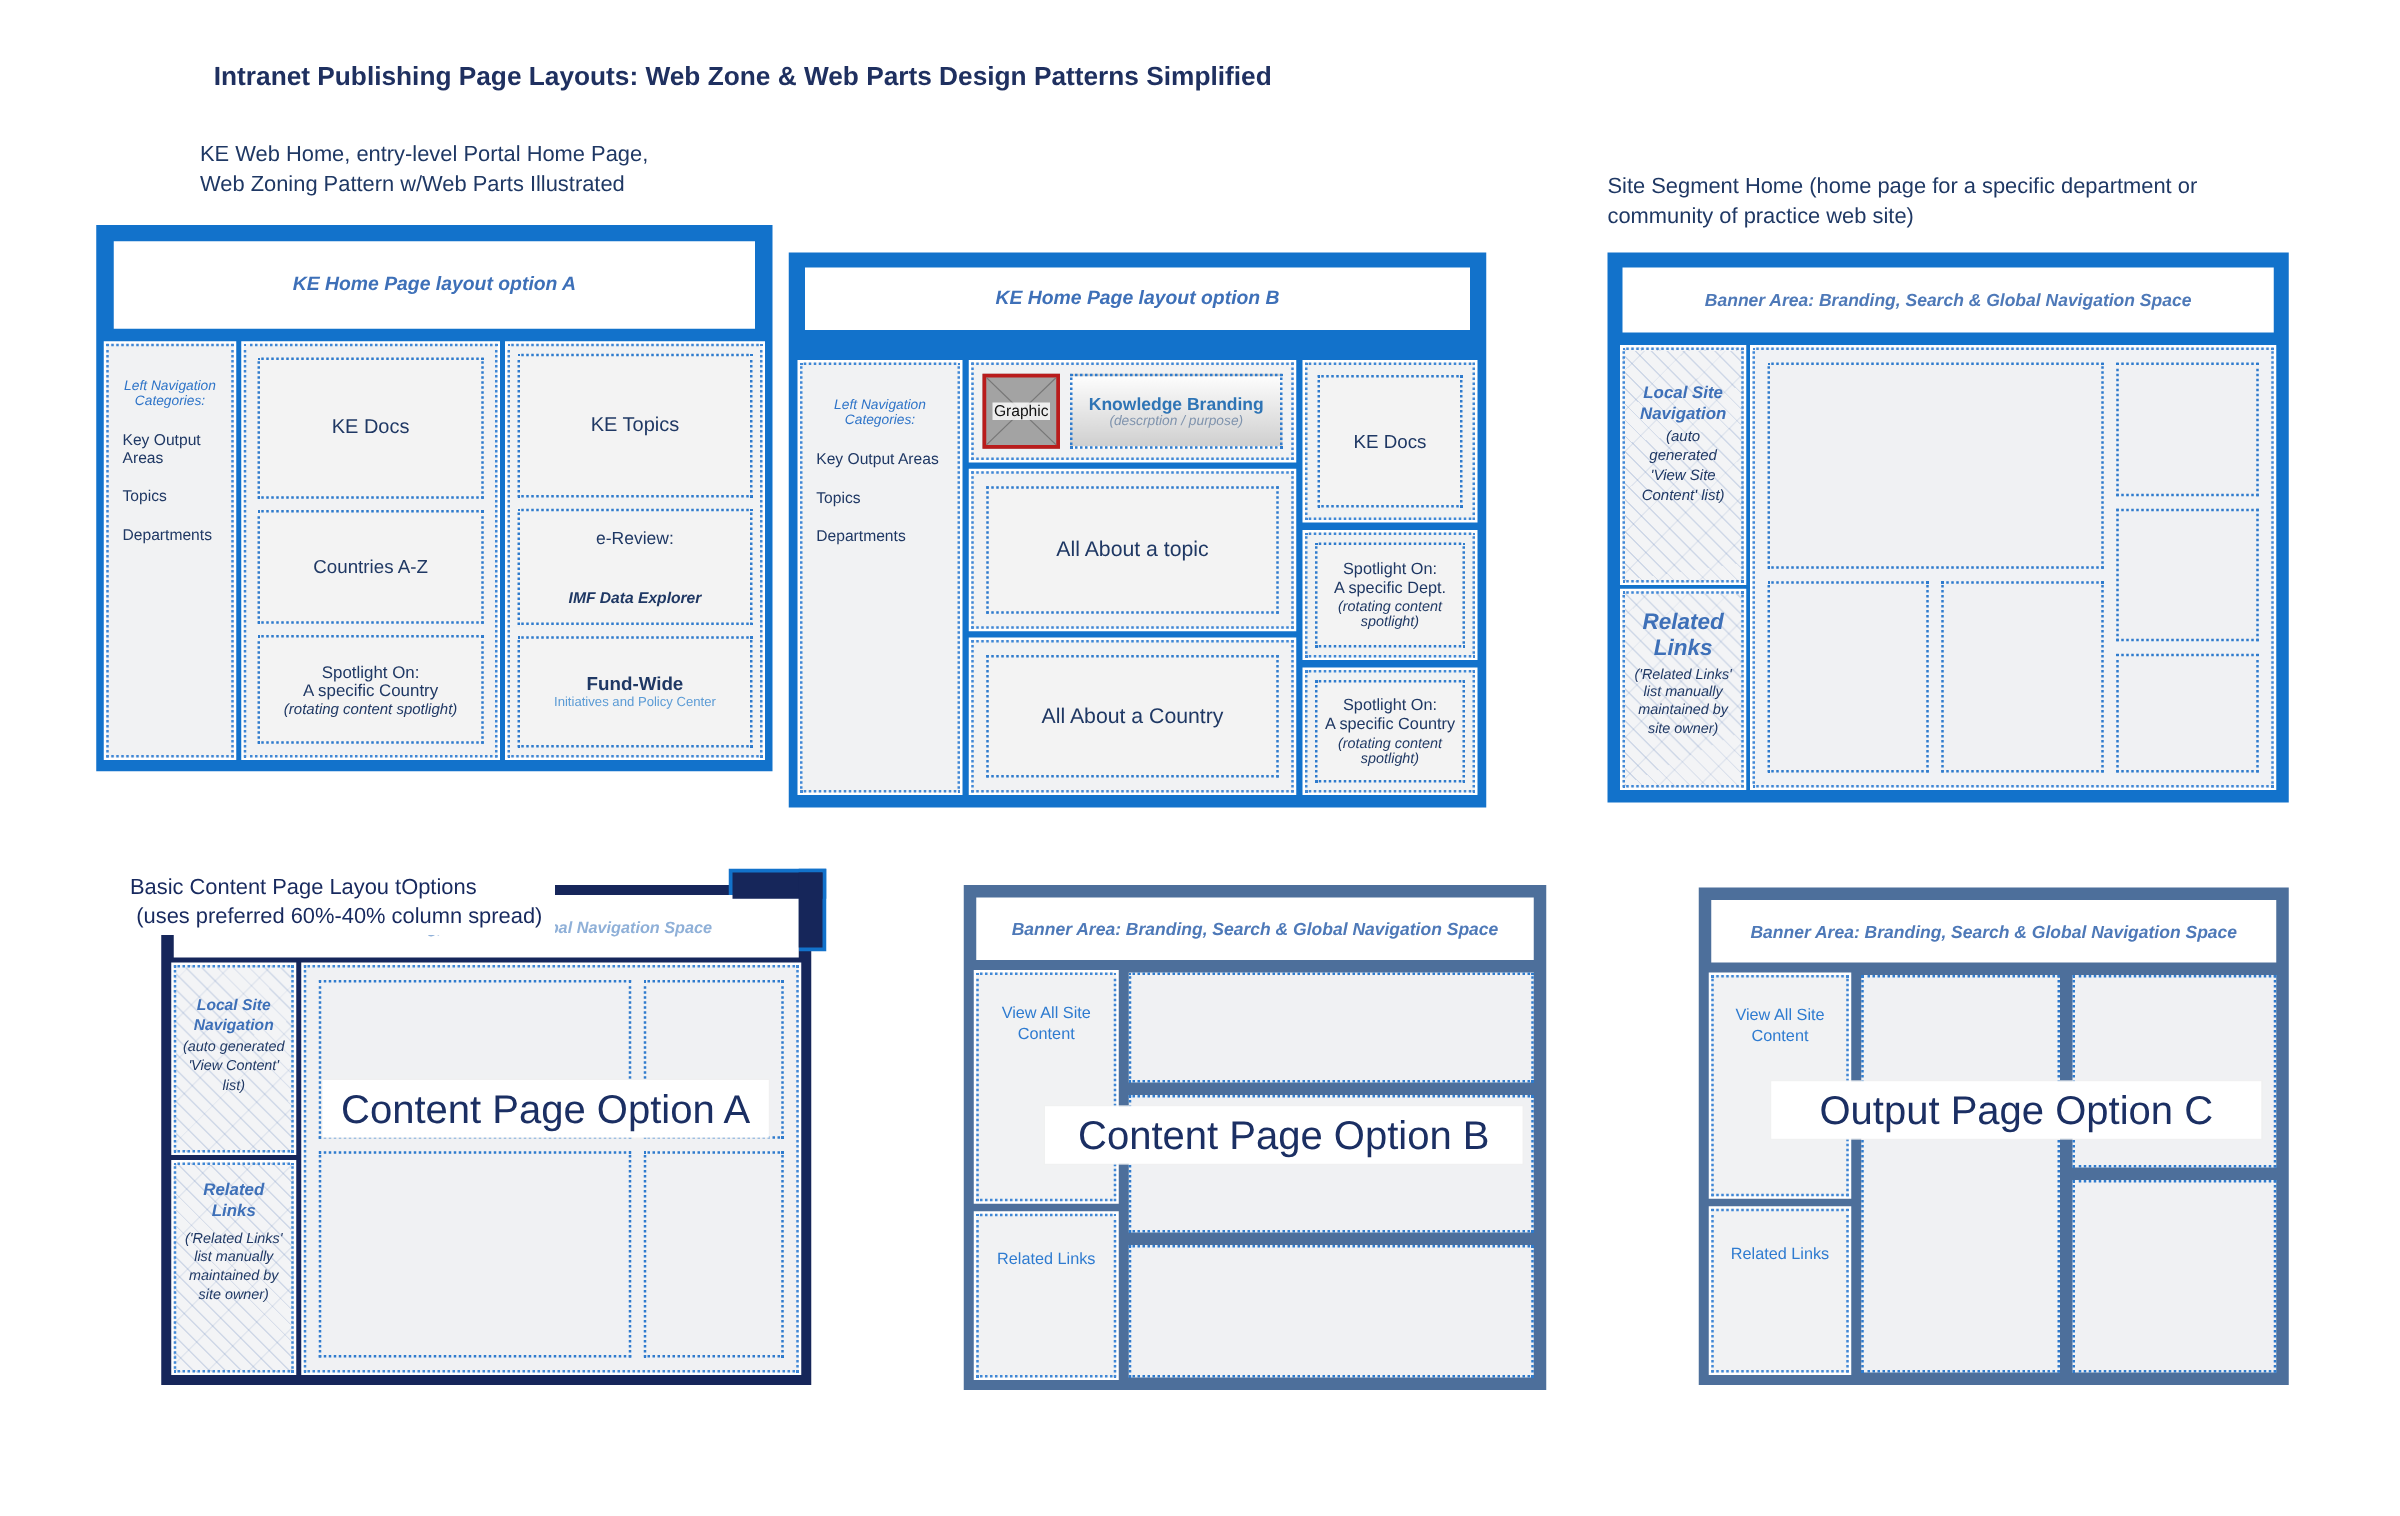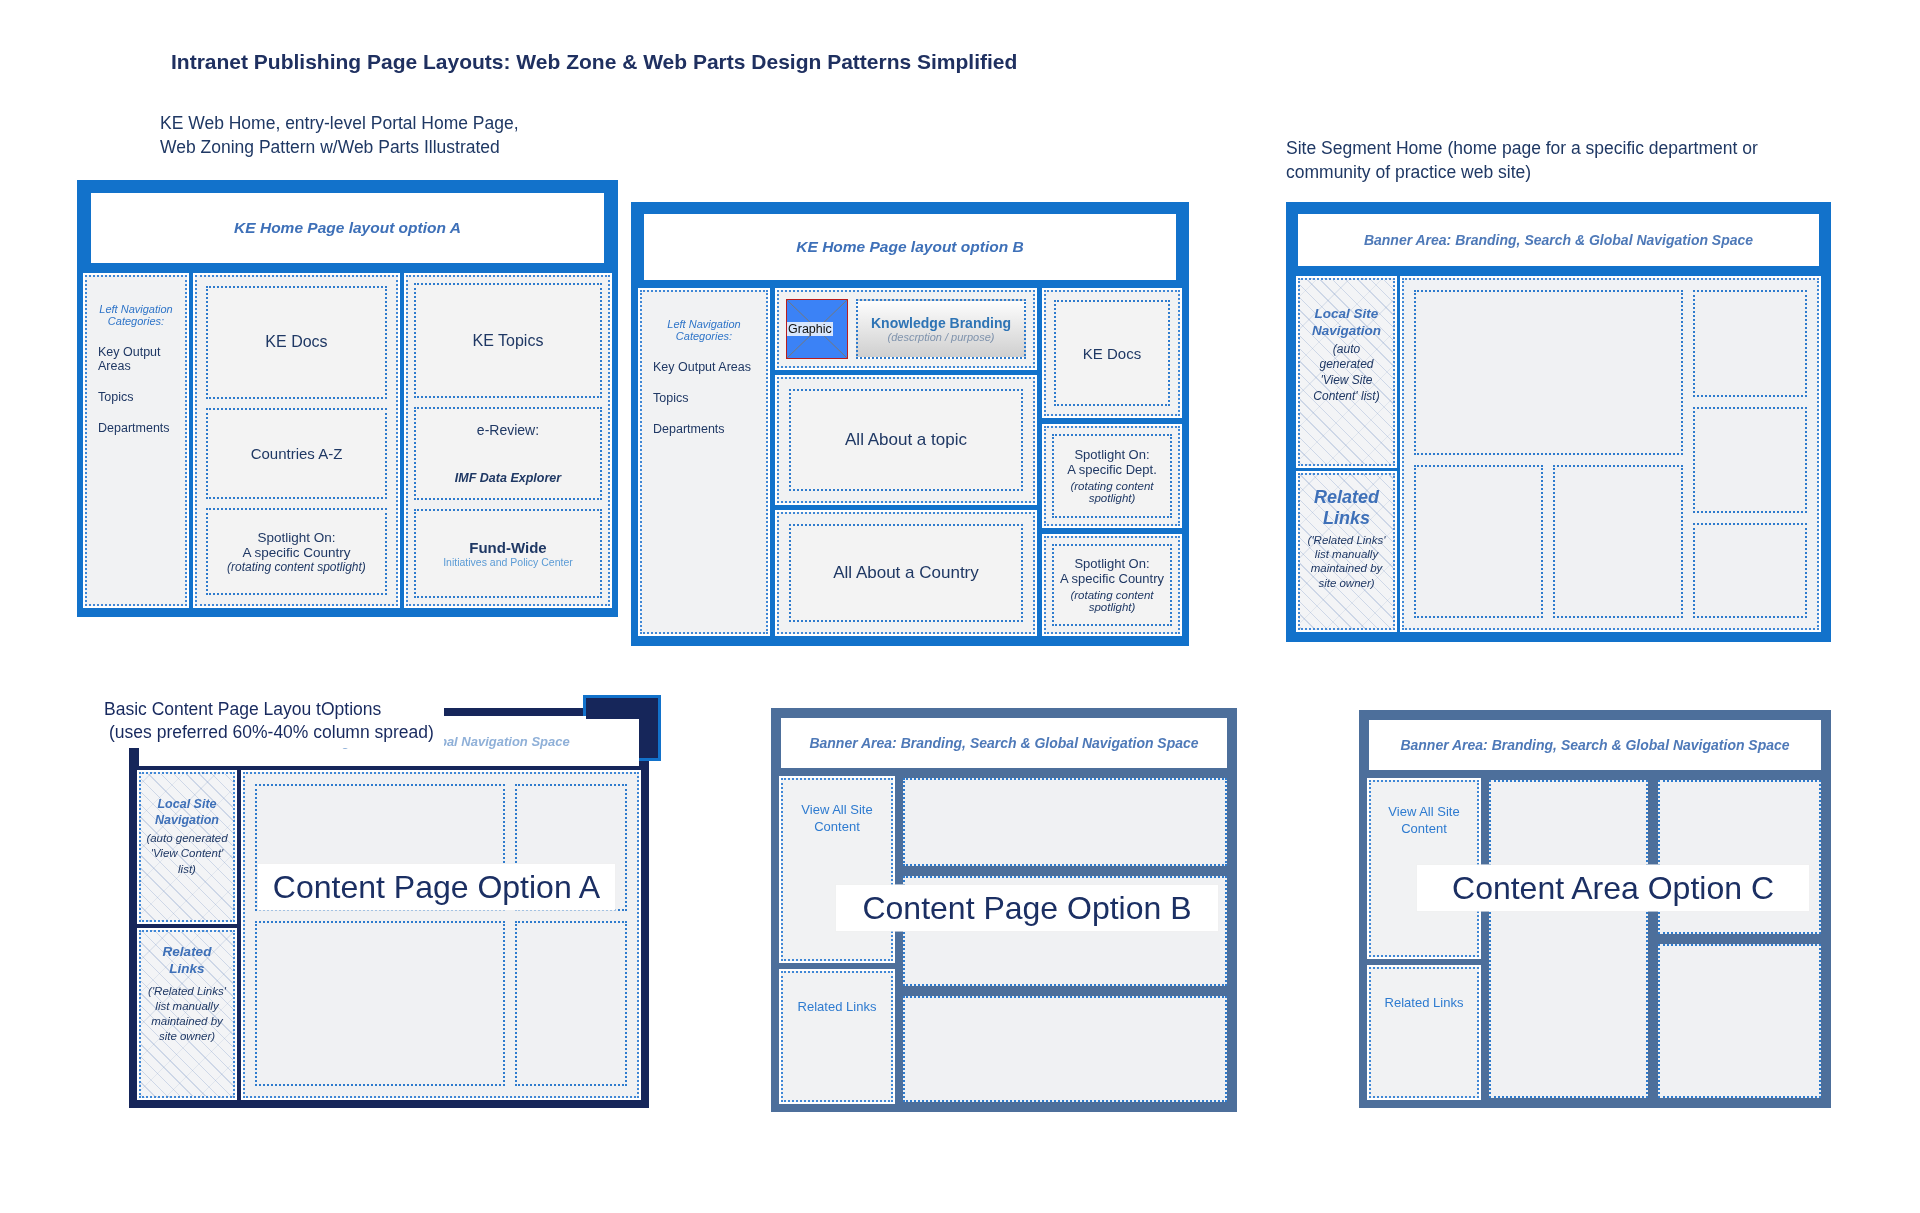--- a/index.html
+++ b/index.html
@@ -43,22 +43,22 @@
                    color:#1b2f63; font-size:32px; z-index:5; box-shadow:0 0 0 1px rgba(240,240,240,0.6); }
 
   
   .leftnav { padding:10px 6px; text-align:center; }
   .leftnav .ln-title { font-size:11px; margin:16px 4px 18px 4px; color:#2e74c8; font-style:italic; }
   .leftnav .ln-item  { font-size:12.5px; color:#1f3864; text-align:left; padding-left:5px; margin-bottom:17px; }
 
   .col { display:flex; flex-direction:column; }
 
   
-  .graphic-box { width:62px; background:#3b82f6; border:1px solid #b91c1c; position:relative;
-                 display:flex; align-items:center; }
+  .graphic-box { width:62px; background:#a3a3a3; border:3px solid #b91c1c; position:relative;
+                 display:flex; align-items:center; justify-content:center; }
   .graphic-box svg { position:absolute; inset:0; width:100%; height:100%; }
   .graphic-box span { position:relative; font-size:12.5px; color:#111; background:rgba(255,255,255,0.8); padding:0 1px; }
 
   .ke-grad { flex:1; margin-left:8px; border:2px dotted #2e7bcd;
              background:linear-gradient(#fdfdfd, #cfcfcf);
              display:flex; flex-direction:column; align-items:center; justify-content:center; }
 
   
   .notch-blue { position:absolute; top:-13px; right:-12px; width:78px; height:66px;
                 border-top:24px solid #1272cb; border-right:22px solid #1272cb; }
@@ -124,21 +124,21 @@
         </div>
         <div class="ibox" style="flex:0.95;">
           <div class="navy-txt" style="font-size:15px; font-weight:bold;">Fund-Wide</div>
           <div class="link-blue" style="font-size:10.5px; color:#5b9bd5;text-align:right;">Initiatives and Policy Center</div>
         </div>
       </div>
     </div>
   </div>
 
   <div class="frame blue" style="left:631px; top:202px; width:558px; height:444px;">
-    <div class="band" style="left:13px; right:13px; top:12px; height:66px;">
+    <div class="band" style="left:13px; right:13px; top:12px; height:50px;">
       <span class="wf-header">KE Home Page layout option B</span>
     </div>
     <div class="content-row" style="left:9px; right:9px; top:88px; bottom:12px; gap:9px;">
 
       <div class="panel leftnav" style="width:128px;">
         <div class="ln-title">Left Navigation Categories:</div>
         <div class="ln-item">Key Output Areas</div>
         <div class="ln-item">Topics</div>
         <div class="ln-item">Departments</div>
       </div>
@@ -297,17 +297,17 @@
       </div>
       <div class="col" style="flex:1;">
         <div class="ibox blank bluish" style="flex:1;"></div>
       </div>
       <div class="col" style="flex:1.02; gap:10px;">
         <div class="ibox blank bluish" style="flex:1;"></div>
         <div class="ibox blank bluish" style="flex:1;"></div>
       </div>
     </div>
     <div class="label-overlay" style="left:58px; top:155px; width:392px; height:46px;">
-      <span>Content Area Option C</span>
+      <span>Output Page Option C</span>
     </div>
   </div>
 
 </div>
 
 </body></html>

